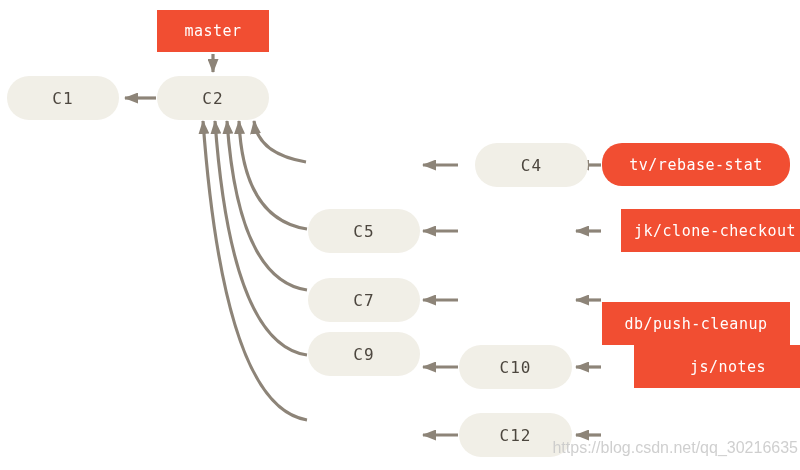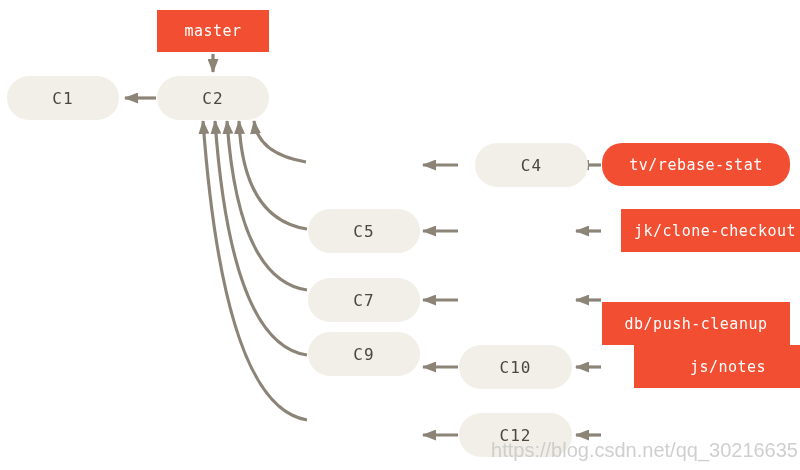--- a/index.html
+++ b/index.html
@@ -28,21 +28,21 @@
     font-size:15px;color:#ffffff;
     letter-spacing:0.5px;
   }
   .master-label{
     width:112px;height:42px;
   }
   .watermark{
     position:absolute;
     right:2px;top:439px;
     font-family:"Liberation Sans", sans-serif;
-    font-size:20px;
+    font-size:16px;
     color:#c9c9c9;
     opacity:0.88;
     white-space:nowrap;
     pointer-events:none;
   }
 </style>
 </head>
 <body>
 
 <div class="stage">

